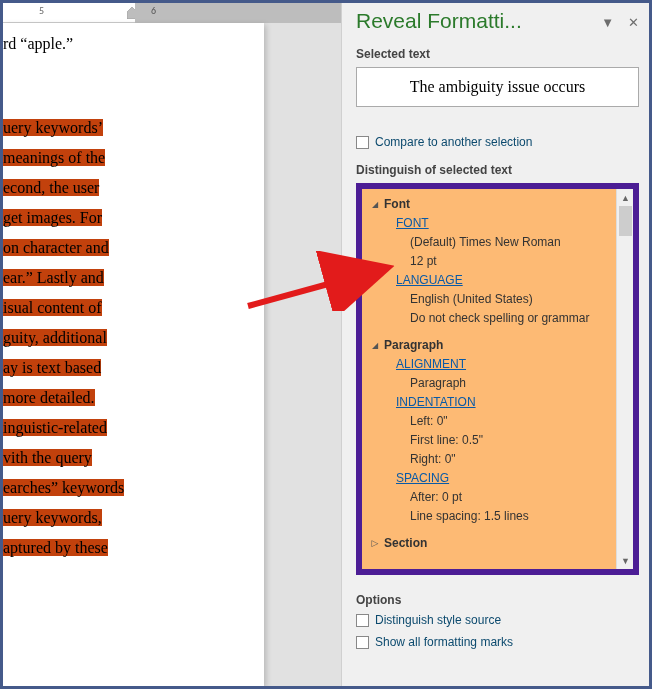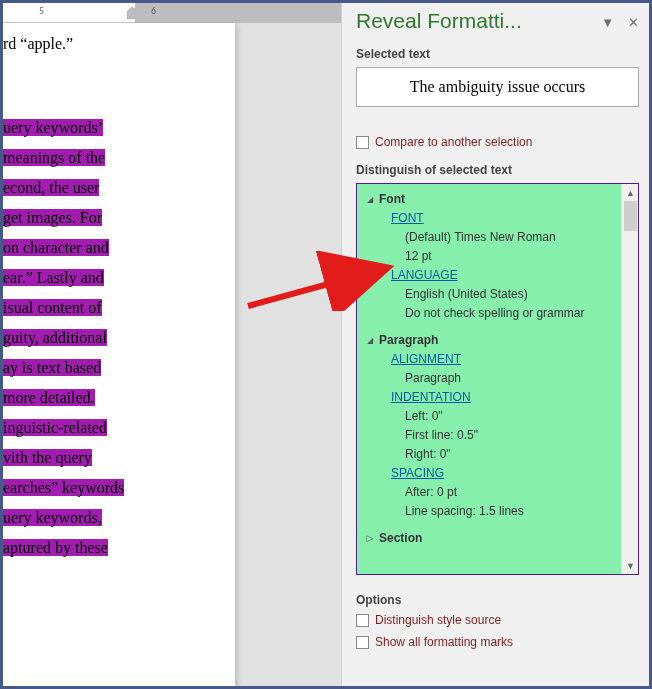--- a/index.html
+++ b/index.html
@@ -44,34 +44,34 @@
     color: #555;
   }
   .ruler-tab {
     position: absolute;
     left: 124px; top: 4px; width: 10px; height: 12px;
   }
   .ruler-tab svg { display: block; }
   .page {
     position: absolute;
     left: 0; top: 20px;
-    width: 232px; height: 663px;
+    width: 261px; height: 663px;
     background: #fff;
     box-shadow: 2px 2px 6px rgba(0,0,0,0.2);
   }
   .doc-text {
     font-family: "Times New Roman", serif;
     font-size: 16px;
     color: #000;
     line-height: 30px;
     text-align: justify;
     padding: 6px 8px 0 0;
   }
   .doc-line { white-space: nowrap; overflow: hidden; }
-  .sel { background: #a21caf; }
+  .sel { background: #c2410c; }
   .gap { height: 54px; }
   .panel {
     position: absolute;
     left: 338px; top: 0;
     width: 308px; height: 683px;
     background: #f0f0f0;
     border-left: 1px solid #d0d0d0;
     display: flex;
     flex-direction: column;
     padding: 6px 10px 10px 14px;
@@ -106,33 +106,33 @@
     font-family: "Times New Roman", serif;
     font-size: 16px;
     color: #000;
     text-align: center;
     margin-bottom: 28px;
   }
   .checkbox-row {
     display: flex;
     align-items: center;
     gap: 6px;
-    color: #7f1d1d;
+    color: #0c4a6e;
     font-size: 12px;
     margin-bottom: 8px;
   }
   .cb {
     width: 13px; height: 13px;
     border: 1px solid #888;
     background: #fff;
     display: inline-block;
   }
   .tree-box {
-    background: #86efac;
-    border: 1px solid #4c1d95;
+    background: #fdba74;
+    border: 6px solid #4c1d95;
     height: 392px;
     position: relative;
     overflow: hidden;
     margin-bottom: 12px;
   }
   .tree-scroll {
     position: absolute;
     right: 0; top: 0; width: 17px; height: 100%;
     background: #f0f0f0;
     border-left: 1px solid #ddd;

